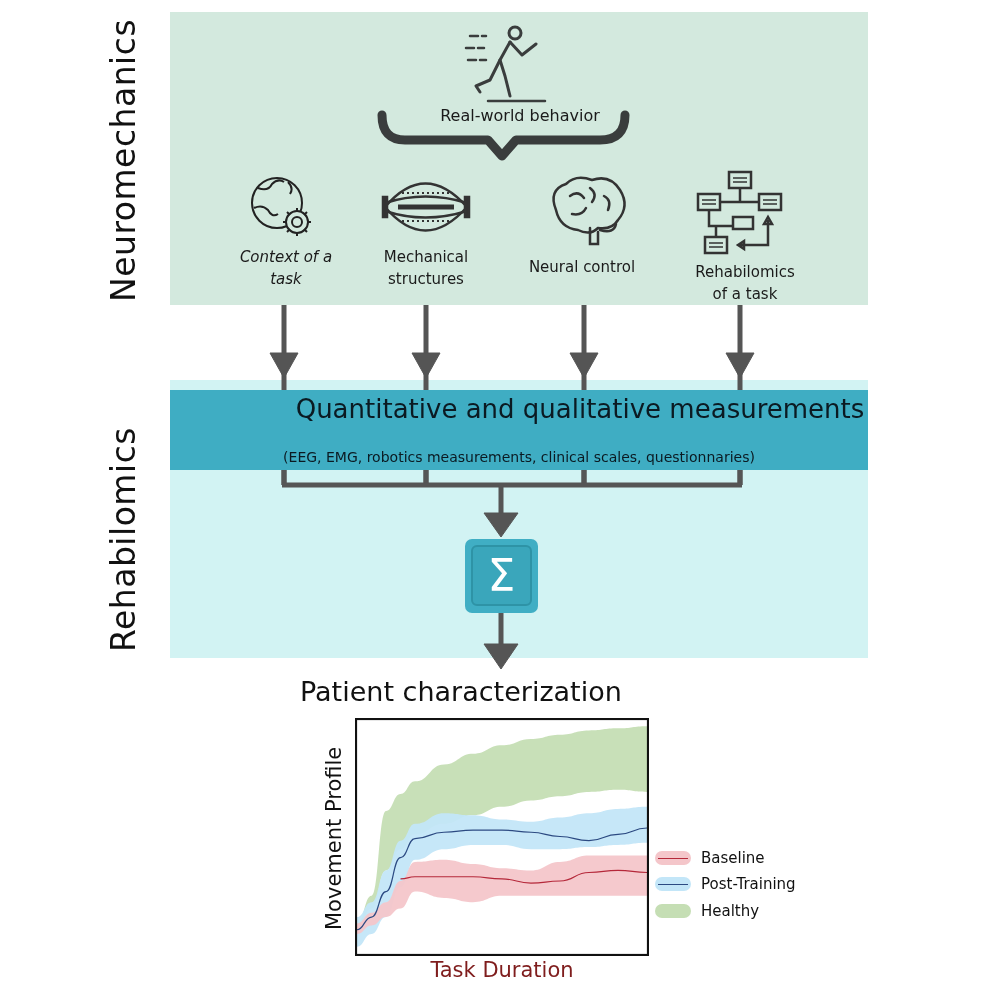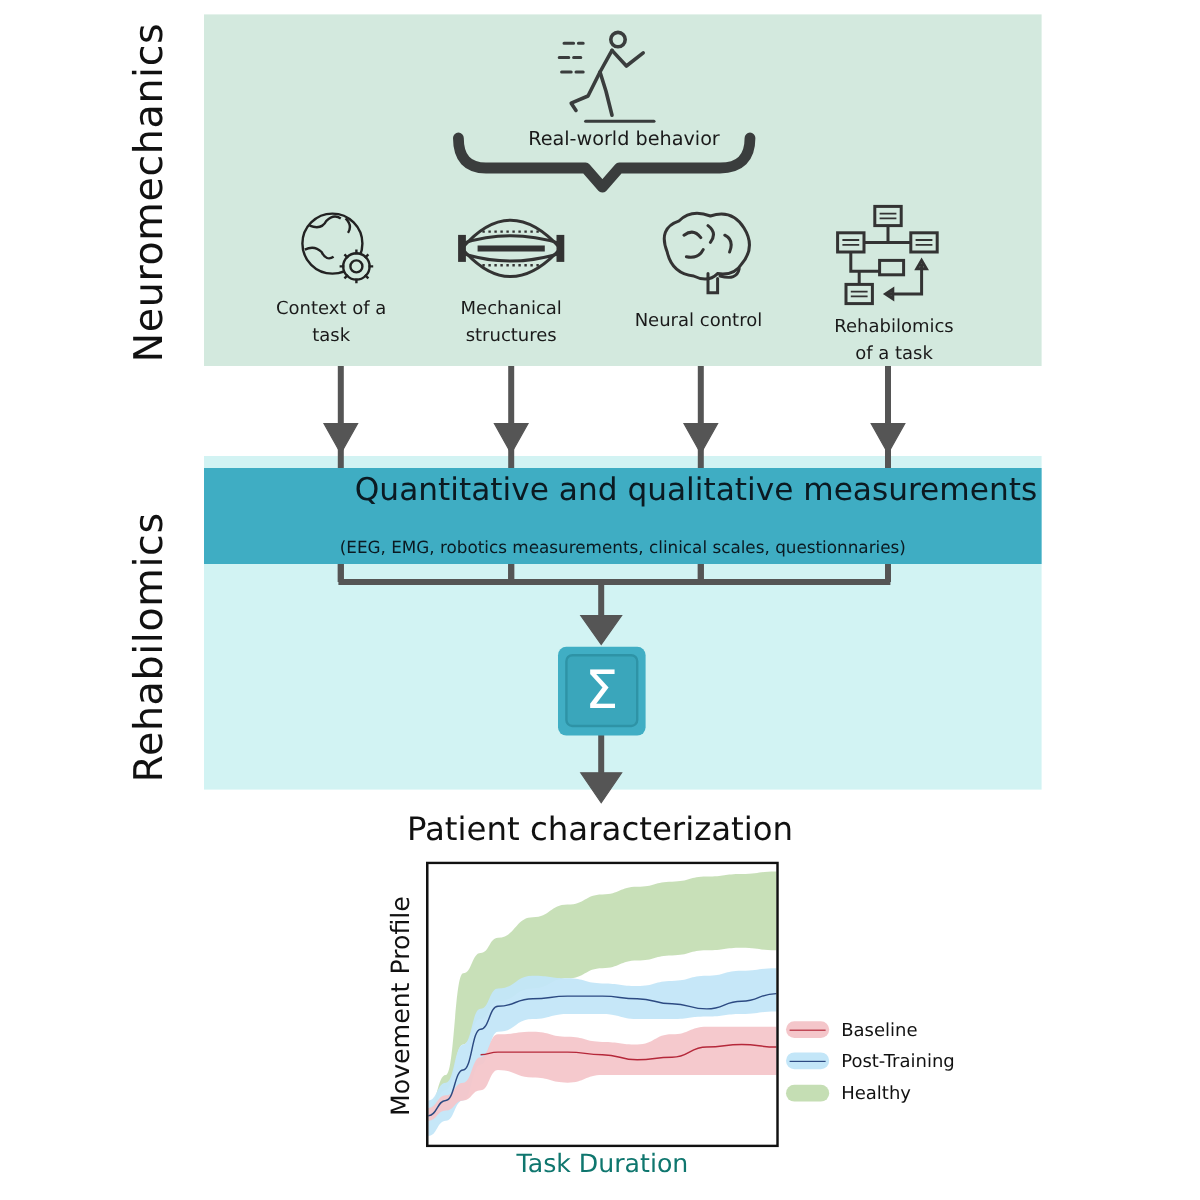--- a/index.html
+++ b/index.html
@@ -7,22 +7,22 @@
          font-family:"DejaVu Sans", sans-serif; color:#1a1a1a; }
   .abs { position:absolute; }
   .vlabel { position:absolute; transform-origin:left top; transform:rotate(-90deg);
             font-size:33px; color:#111; white-space:nowrap; letter-spacing:0.5px; }
   .region-green { left:170px; top:12px; width:698px; height:293px; background:#d3e9de; }
   .region-cyan { left:170px; top:380px; width:698px; height:278px; background:#d2f3f3; }
   .band { left:170px; top:390px; width:698px; height:80px; background:#3fadc3; }
   .band-title { left:170px; top:394px; width:820px; text-align:center; font-size:26px; color:#0b1a22; }
   .band-sub { left:170px; top:437px; width:698px; text-align:center; font-size:14px; color:#0b1a22;margin-top:12px; }
   .icon-label { font-size:15px; text-align:center; color:#1a1a1a; line-height:22px; }
-  .chart-title { left:300px; top:676px; width:400px; text-align:center; font-size:27px; color:#111; }
-  .axis-x { left:355px; top:958px; width:294px; text-align:center; font-size:21px; color:#0f766e; }
+  .chart-title { left:300px; top:676px; width:400px; text-align:left; font-size:27px; color:#111; }
+  .axis-x { left:355px; top:958px; width:294px; text-align:center; font-size:21px; color:#7f1d1d; }
   .legend-item { position:absolute; left:655px; font-size:15px; color:#111; height:22px; display:flex; align-items:center;margin-top:48px; }
   .legend-swatch { width:36px; height:14px; border-radius:7px; margin-right:10px; position:relative; }
   .legend-swatch .ln { position:absolute; left:3px; right:3px; top:6.5px; height:1.2px; }
   .rw-label { left:400px; top:106px; width:240px; text-align:center; font-size:16px; }
 </style>
 </head>
 <body>
 
 <div class="vlabel" style="left:104px; top:302px;">Neuromechanics</div>
 <div class="vlabel" style="left:104px; top:652px;">Rehabilomics</div>
@@ -84,21 +84,21 @@
     <polygon points="412,353 440,353 426,378"></polygon>
     <line x1="584" y1="305" x2="584" y2="485" stroke-width="5"></line>
     <polygon points="570,353 598,353 584,378"></polygon>
     <line x1="740" y1="305" x2="740" y2="485" stroke-width="5"></line>
     <polygon points="726,353 754,353 740,378"></polygon>
   </g>
 </svg>
 
 <div class="abs rw-label">Real-world behavior</div>
 
-<div class="abs icon-label" style="left:206px; top:246px; width:140px;">
+<div class="abs icon-label" style="left:216px; top:246px; width:140px;font-style:italic;">
   <div>Context of a</div>
   <div>task</div>
 </div>
 <div class="abs icon-label" style="left:356px; top:246px; width:140px;">
   <div>Mechanical</div>
   <div>structures</div>
 </div>
 <div class="abs icon-label" style="left:507px; top:256px; width:150px;">
   <div>Neural control</div>
 </div>

